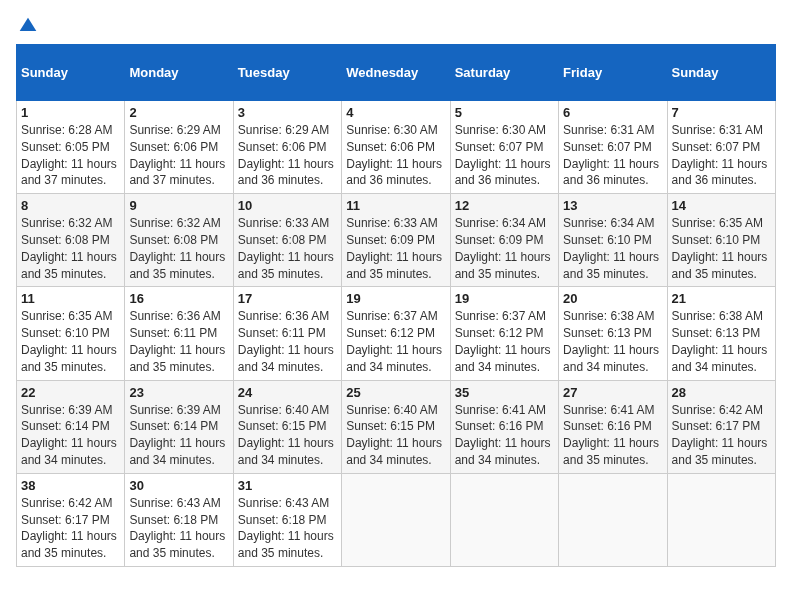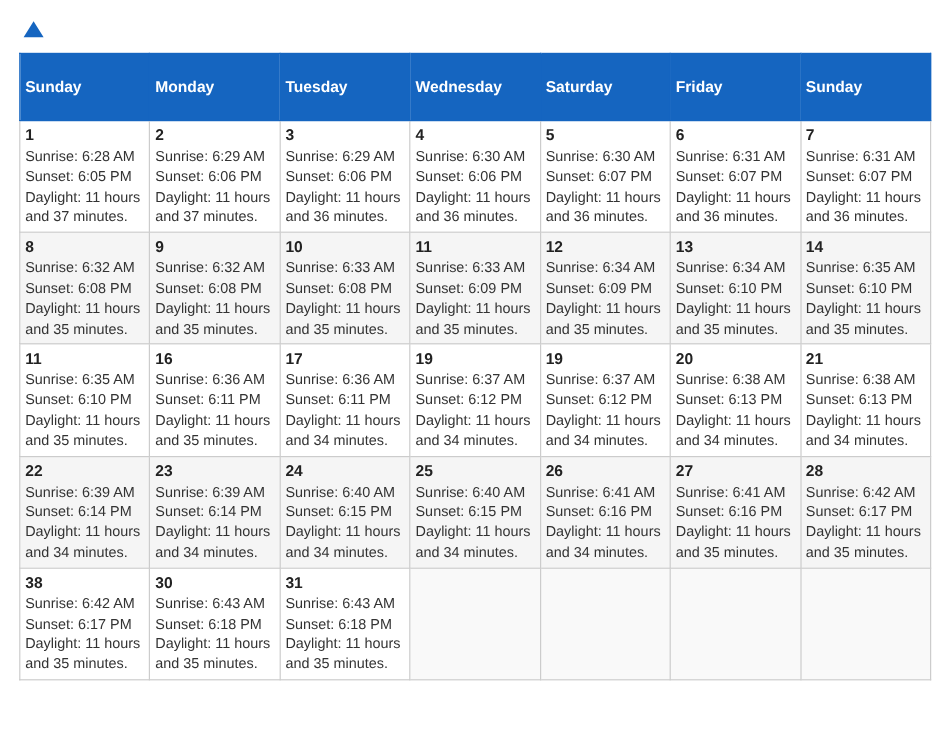--- a/index.html
+++ b/index.html
@@ -318,21 +318,21 @@
         </td>
         <td>
           <span class="day-num">25</span>
         <div class="day-info">
           Sunrise: 6:40 AM<br>
           Sunset: 6:15 PM<br>
           Daylight: 11 hours and 34 minutes.
         </div>
         </td>
         <td>
-          <span class="day-num">26</span>
+          <span class="day-num">35</span>
         <div class="day-info">
           Sunrise: 6:41 AM<br>
           Sunset: 6:16 PM<br>
           Daylight: 11 hours and 34 minutes.
         </div>
         </td>
         <td>
           <span class="day-num">27</span>
         <div class="day-info">
           Sunrise: 6:41 AM<br>

